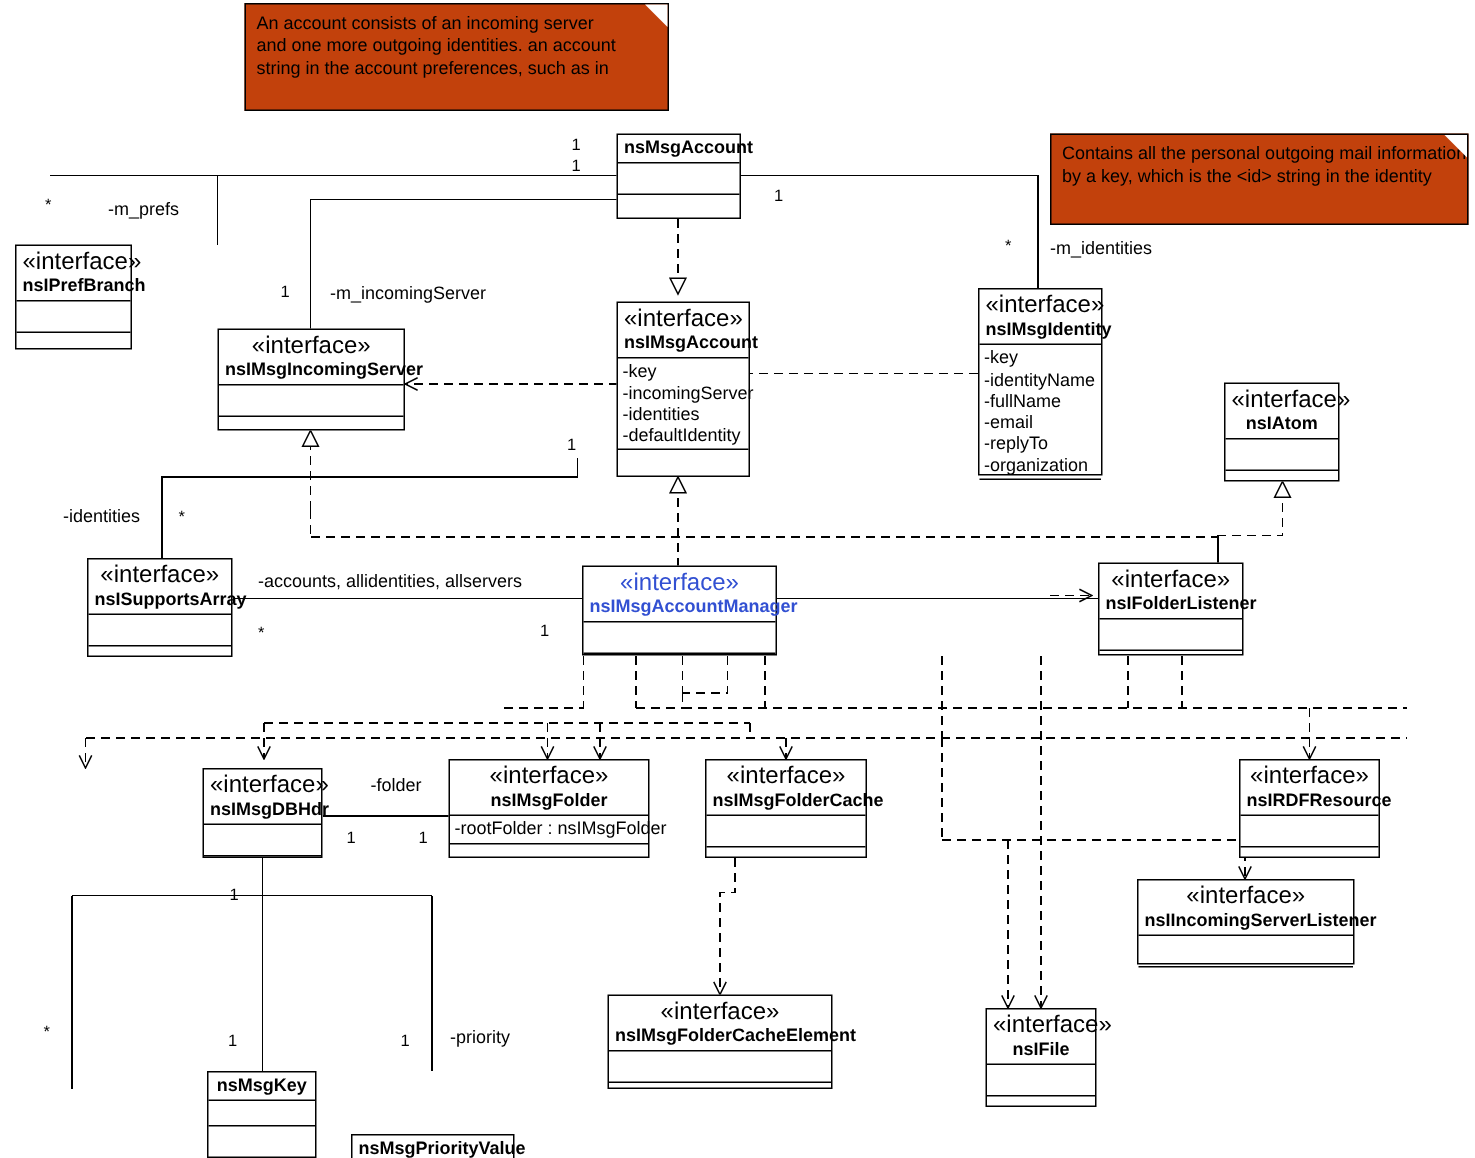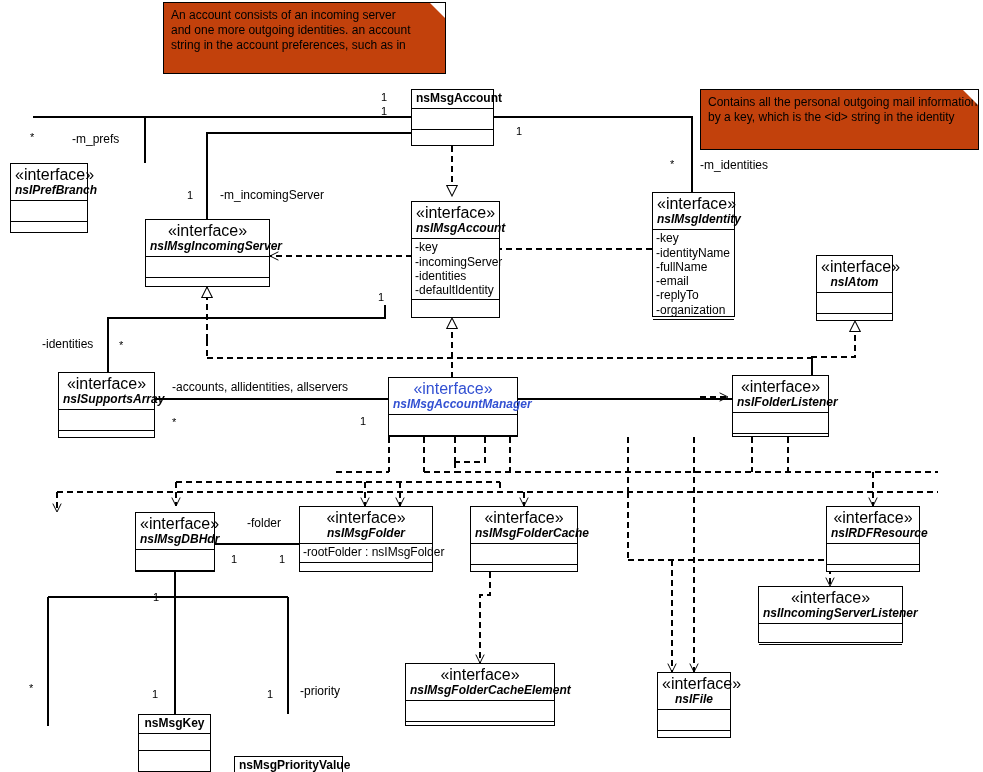--- a/index.html
+++ b/index.html
@@ -6,21 +6,21 @@
   body{width:983px;height:772px;position:relative;overflow:hidden;
        font-family:"Liberation Sans","DejaVu Sans",sans-serif;
        -webkit-font-smoothing:antialiased;}
   #stage{position:absolute;left:0;top:0;width:983px;height:772px;}
   svg#wires{position:absolute;left:0;top:0;width:983px;height:772px;overflow:visible;}
 
   
   .cls{position:absolute;background:#ffffff;border:1px solid #000;box-sizing:border-box;z-index:5;}
   .cls .hdr{padding:2px 4px 3px 4px;text-align:center;line-height:1.12;}
   .cls .stereo{font-size:16px;color:#000;}
-  .cls .nm{font-size:12px;font-weight:bold;font-style:italic;color:#000;white-space:nowrap;}
+  .cls .nm{font-size:12px;font-weight:bold;color:#000;white-space:nowrap;}
   .cls.concrete .nm{font-style:normal;}
   .cls .sep{border-top:1px solid #000;}
   .cls .attrs{font-size:12px;line-height:1.19;padding:1px 2px 2px 3px;color:#000;}
   .cls .attrs div{white-space:nowrap;}
   .cls .empty{height:20px;}
   .cls.sel .stereo, .cls.sel .nm{color:#3250d2;}
   .cls.sel{border-color:#000;}
 
   
   .note{position:absolute;background:#c2410c;border:1px solid #000;box-sizing:border-box;

